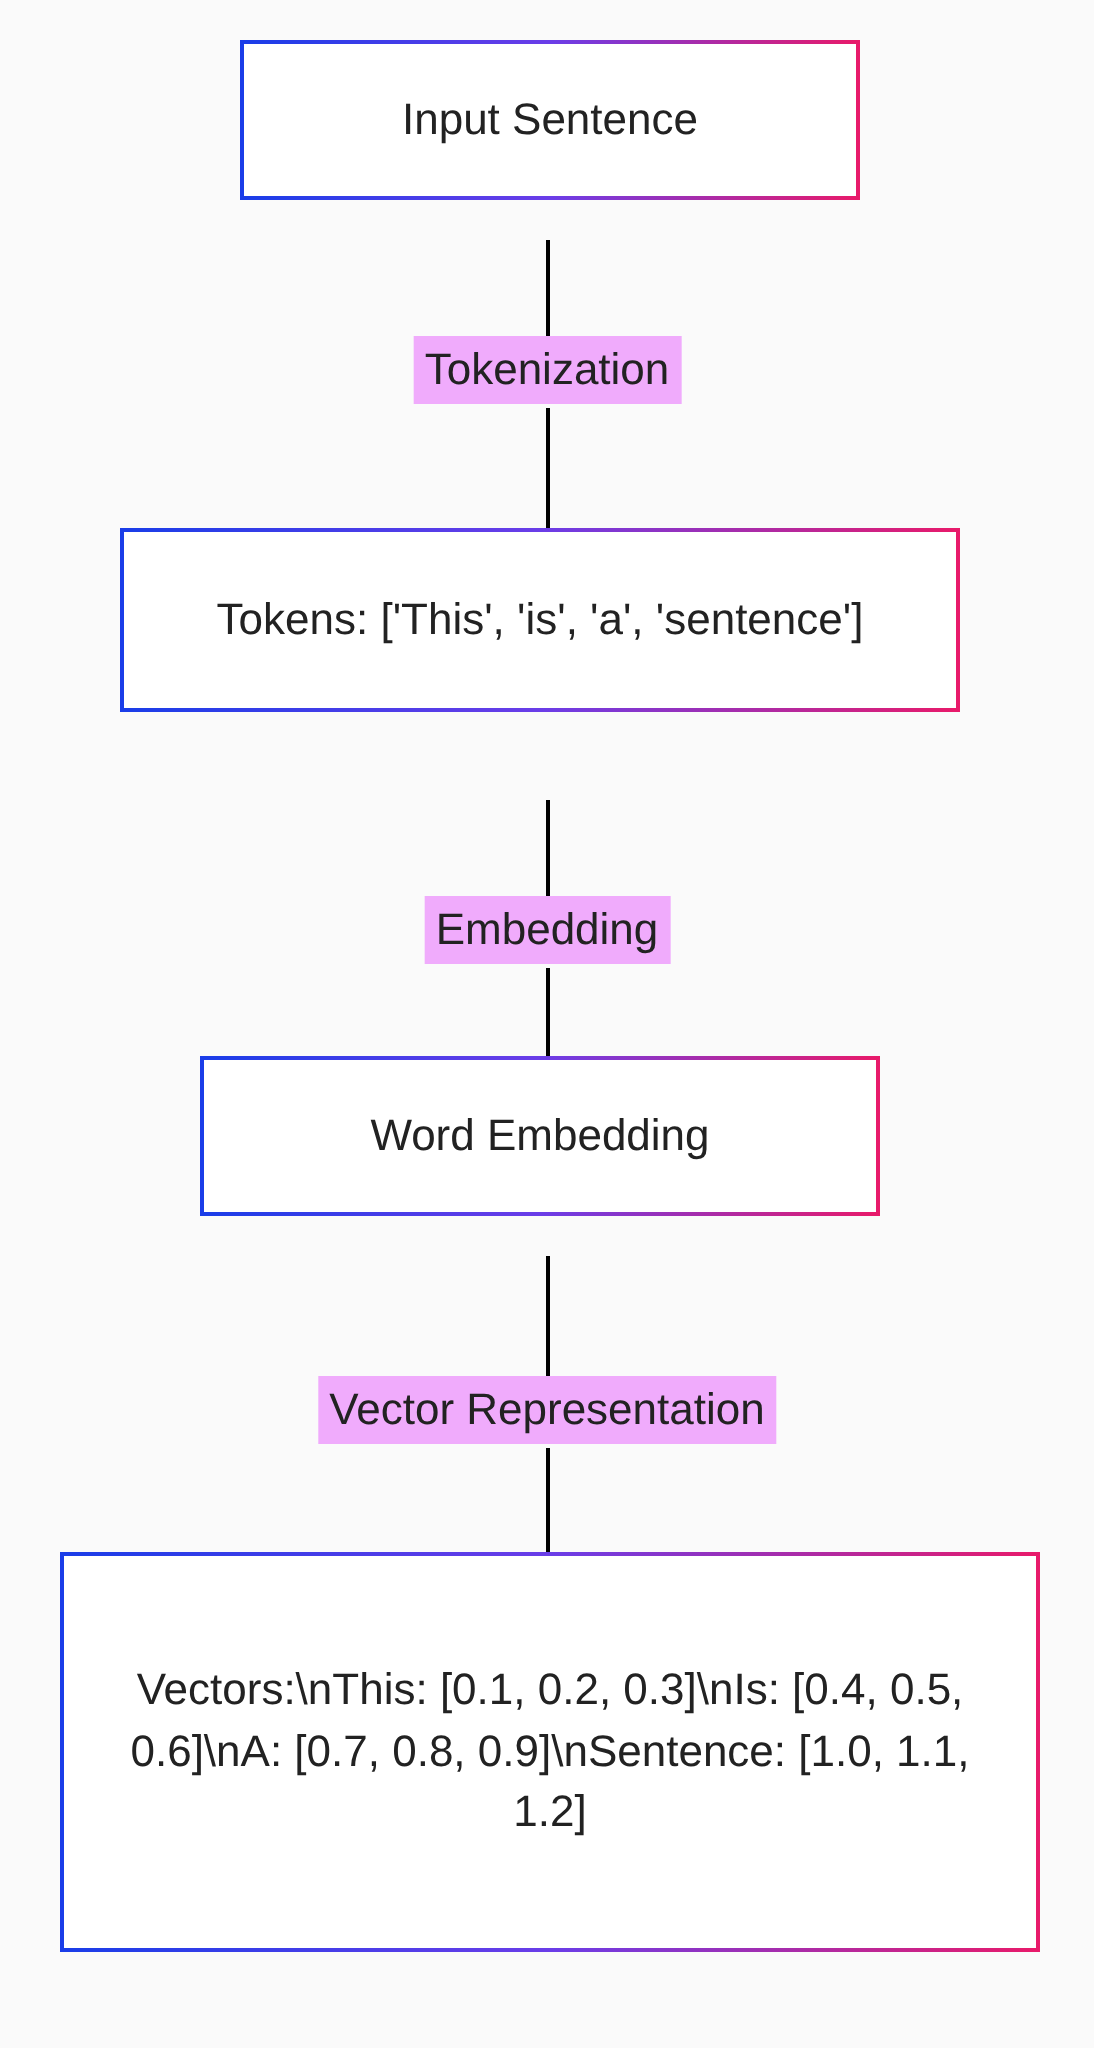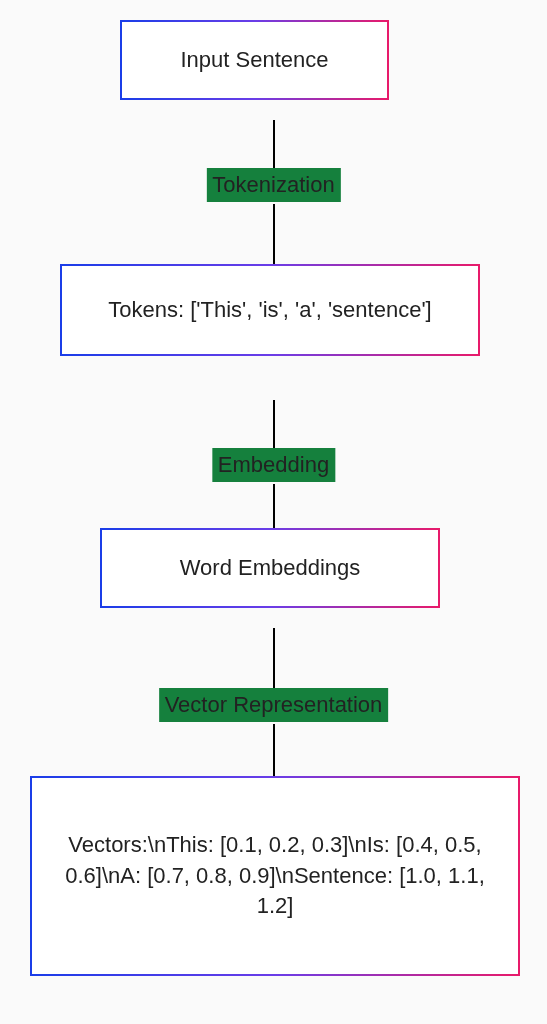--- a/index.html
+++ b/index.html
@@ -24,31 +24,31 @@
     border-image: linear-gradient(90deg, #1a3de8 0%, #6a3de8 50%, #e81a6a 100%) 1;
     display: flex;
     align-items: center;
     justify-content: center;
     text-align: center;
     font-size: 22px;
     color: #222;
     padding: 16px 12px;
     line-height: 1.4;
   }
-  .node1 { left: 120px; top: 20px; width: 269px; height: 80px; }
+  .node1 { left: 120px; top: 20px; width: 310px; height: 80px; }
   .node2 { left: 60px;  top: 264px; width: 420px; height: 92px; }
   .node3 { left: 100px; top: 528px; width: 340px; height: 80px; }
   .node4 { left: 30px;  top: 776px; width: 490px; height: 200px; justify-content: flex-end; }
   .edge-group { position: absolute; left: 0; width: 100%; }
   .edge-line { position: absolute; left: 50%; width: 2px; background: #000; transform: translateX(-50%); }
   .edge-label {
     position: absolute;
     left: 50%;
     transform: translateX(-50%);
-    background: #15803d;
+    background: #f0abfc;
     padding: 4px 6px;
     font-size: 22px;
     color: #222;
     white-space: nowrap;
   }
   .arrowhead {
     position: absolute;
     left: 50%;
     transform: translateX(-50%);
     width: 0; height: 0;
@@ -93,21 +93,21 @@
   </div>
 
   <div class="edge-group e2">
     <div class="edge-line l1"></div>
     <div class="edge-label lbl">Embedding</div>
     <div class="edge-line l2"></div>
     <div class="arrowhead arr"></div>
   </div>
 
   <div class="node node3">
-    <span>Word Embeddings</span>
+    <span>Word Embedding</span>
   </div>
 
   <div class="edge-group e3">
     <div class="edge-line l1"></div>
     <div class="edge-label lbl">Vector Representation</div>
     <div class="edge-line l2"></div>
     <div class="arrowhead arr"></div>
   </div>
 
   <div class="node node4">

